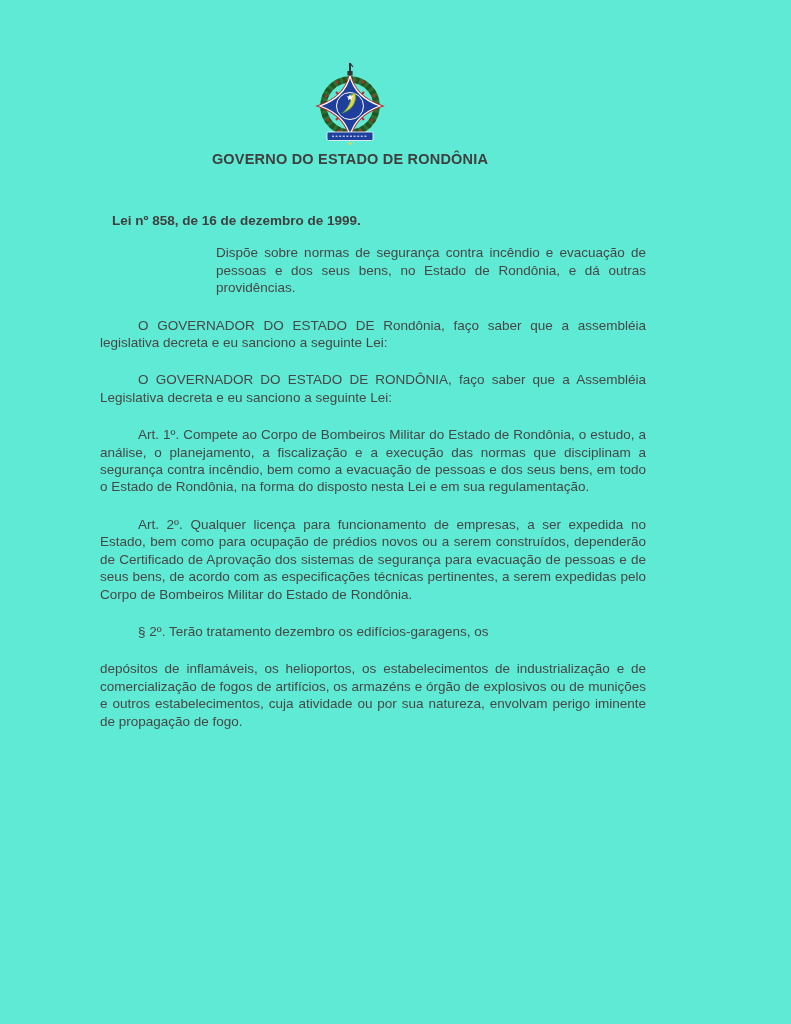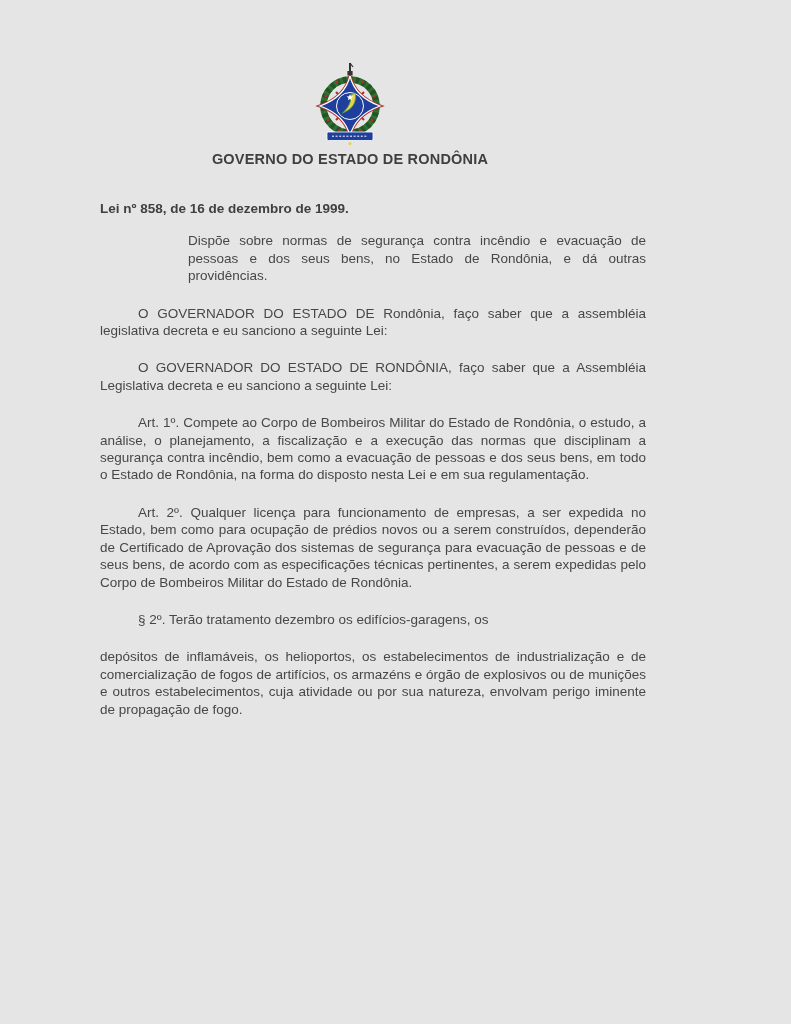--- a/index.html
+++ b/index.html
@@ -1,20 +1,20 @@
 <!DOCTYPE html>
 <html lang="pt"><head>
 <meta charset="utf-8">
 <style>
   html, body { margin: 0; padding: 0; background: #ffffff; }
   .page {
     position: relative;
     width: 791px;
     height: 1024px;
-    background: #e5e5e5;
+    background: #5eead4;
     font-family: "Liberation Sans", sans-serif;
     color: #474747;
     overflow: hidden;
   }
   .emblem {
     position: absolute;
     left: 306px;
     top: 62px;
     width: 88px;
     height: 84px;
@@ -33,27 +33,27 @@
   }
   .doc-body {
     position: absolute;
     left: 100px;
     top: 200px;
     width: 546px;
     font-size: 13.5px;
     line-height: 17.4px;
   }
   .law-title {
-    margin: 0;
+    margin: 12px;
     font-size: 13.5px;
     font-weight: bold;
     color: #404040;
   }
   .ementa {
-    margin: 15px 0 7px 88px;
+    margin: 15px 0 7px 116px;
     text-align: justify;
   }
   .para {
     margin: 20px 0 0 0;
     text-align: justify;
   }
   .para.indent { text-indent: 38px; }
 </style>
 </head>
 <body>

